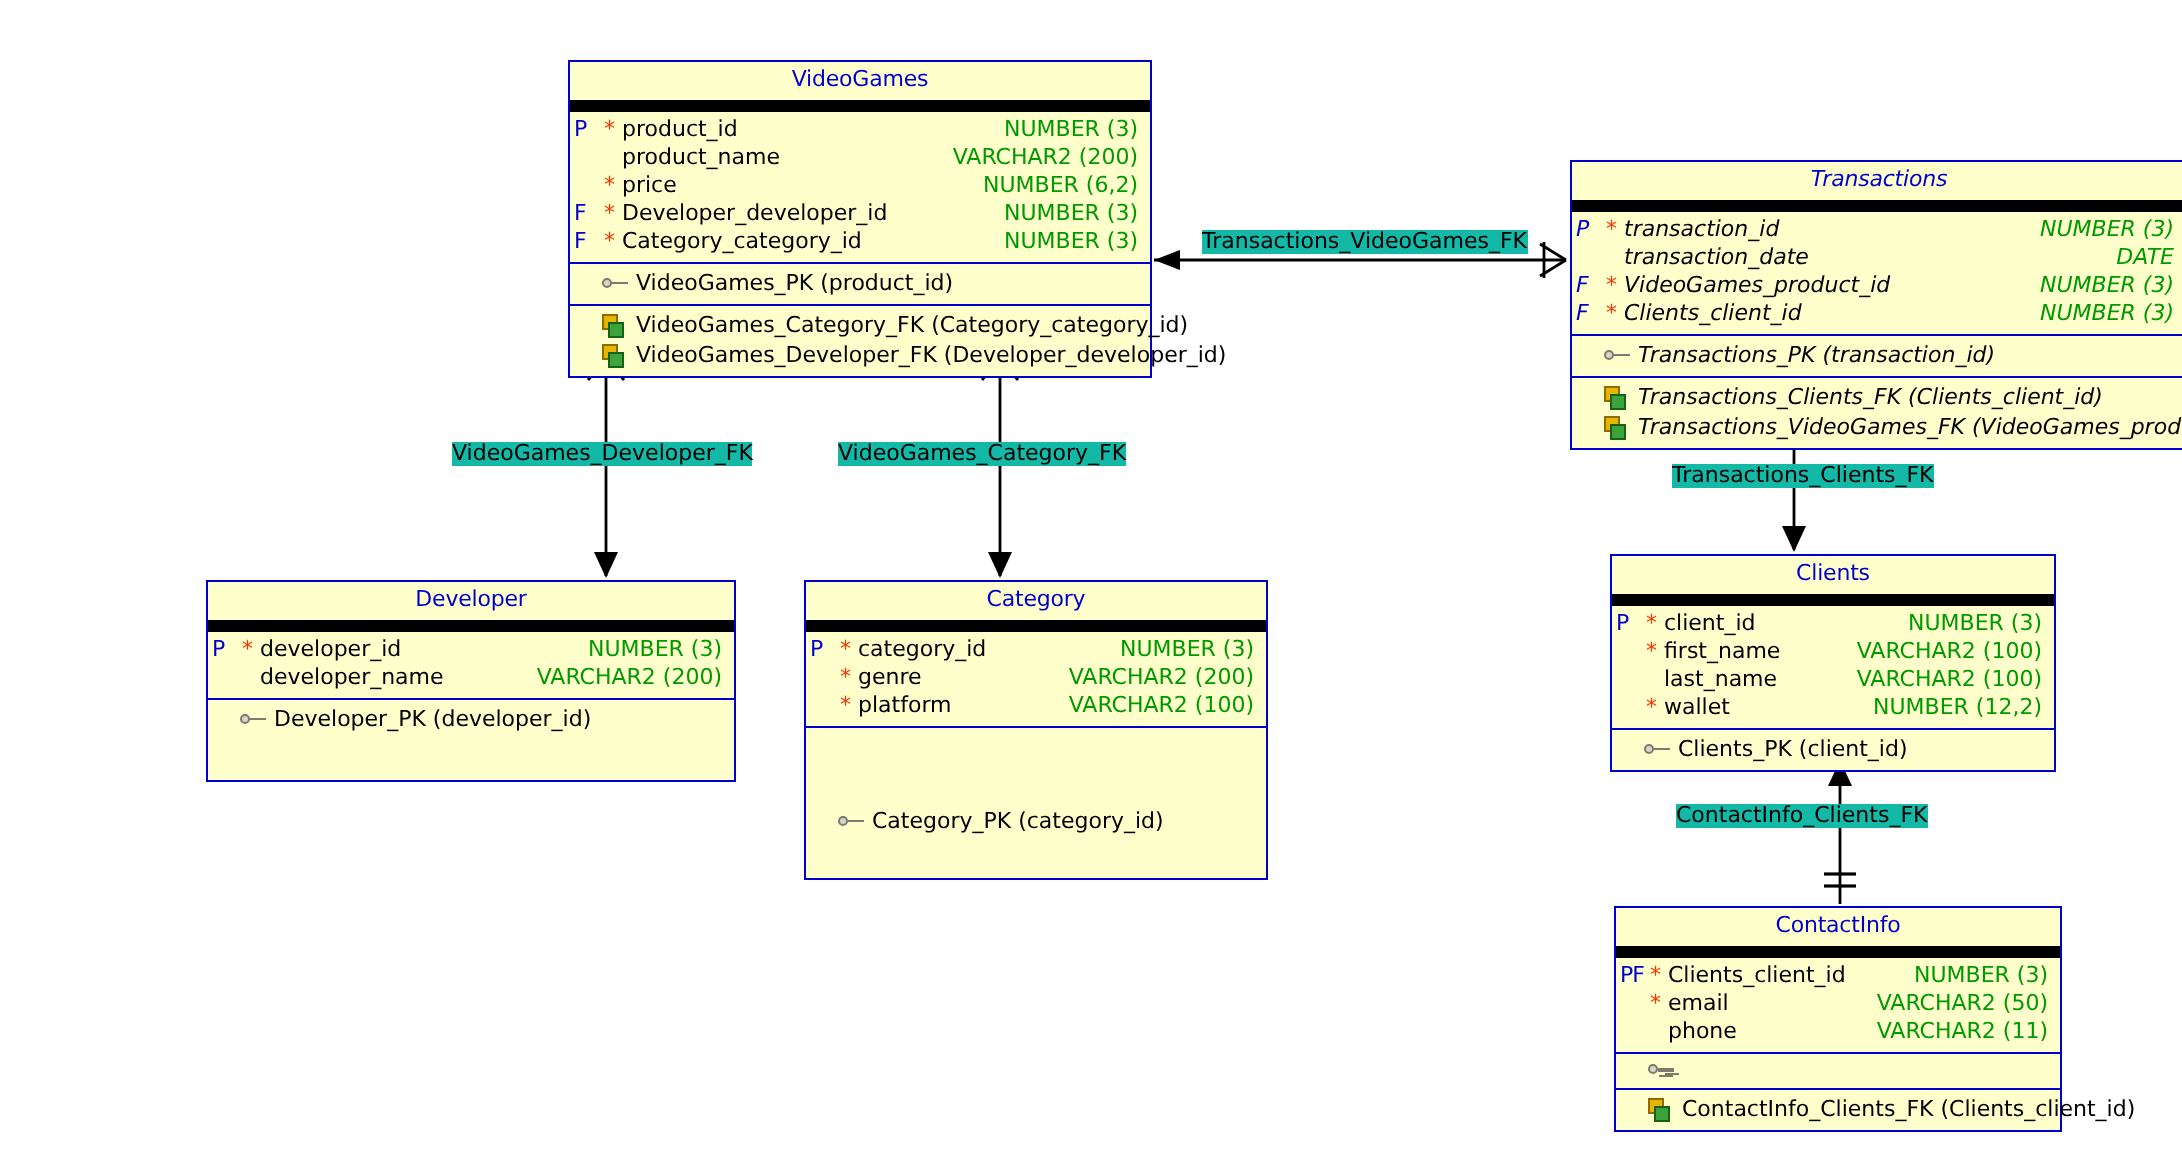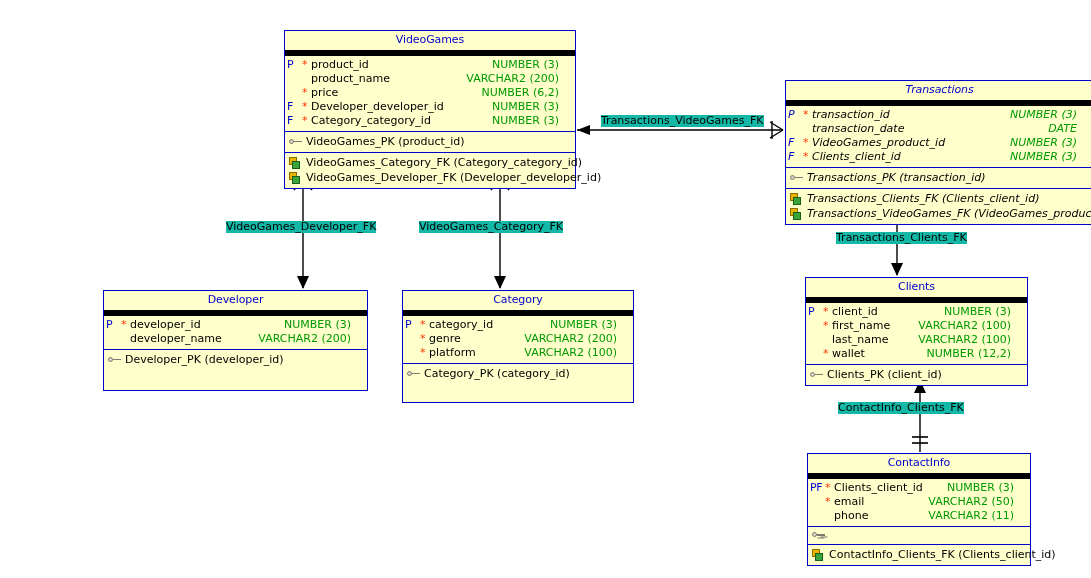--- a/index.html
+++ b/index.html
@@ -62,33 +62,33 @@
     font-size: 11px;
     text-align: left;
   }
   .attr .aname {
     color: #000000;
     flex: 0 0 auto;
   }
   .attr .atype {
     color: #009900;
     margin-left: auto;
-    padding-right: 16px;
+    padding-right: 6px;
     flex: 0 0 auto;
   }
 
   
   .keyrow {
     display: flex;
     align-items: center;
     font-size: 11px;
     line-height: 15px;
     color: #000000;
     white-space: nowrap;
-    padding-left: 4px;
+    padding-left: 16px;
     text-align: right;
   }
   .keyrow .klabel { padding-left: 4px; }
   .icon {
     flex: 0 0 13px;
     width: 13px; height: 12px;
     position: relative;
   }
 
   
@@ -362,21 +362,21 @@
         <span class="atype">VARCHAR2 (200)</span>
       </div>
       <div class="attr">
         <span class="kcol"></span>
         <span class="mand">*</span>
         <span class="aname">platform</span>
         <span class="atype">VARCHAR2 (100)</span>
       </div>
     </div>
 
-    <div class="ent-section last" style="min-height:33px;">
+    <div class="ent-section last" style="min-height:33px;margin-top:37px;">
       <div class="keyrow">
         <span class="icon pk-key"></span>
         <span class="klabel">Category_PK (category_id)</span>
       </div>
     </div>
   </div>
 
   <div class="entity" style="left:805px; top:277px; width:223px;">
     <div class="ent-title">Clients</div>
 

